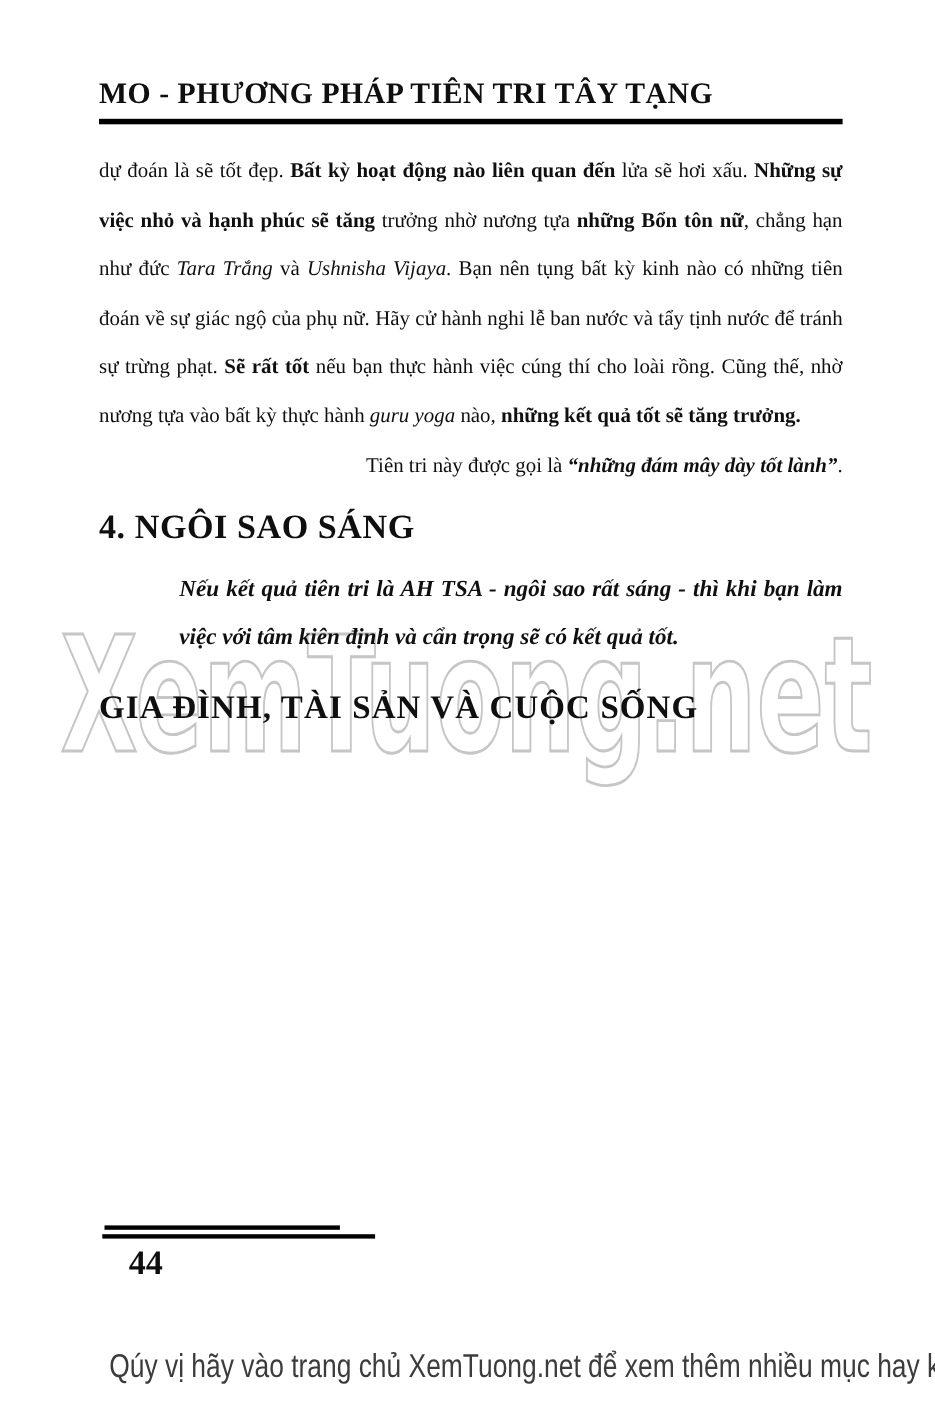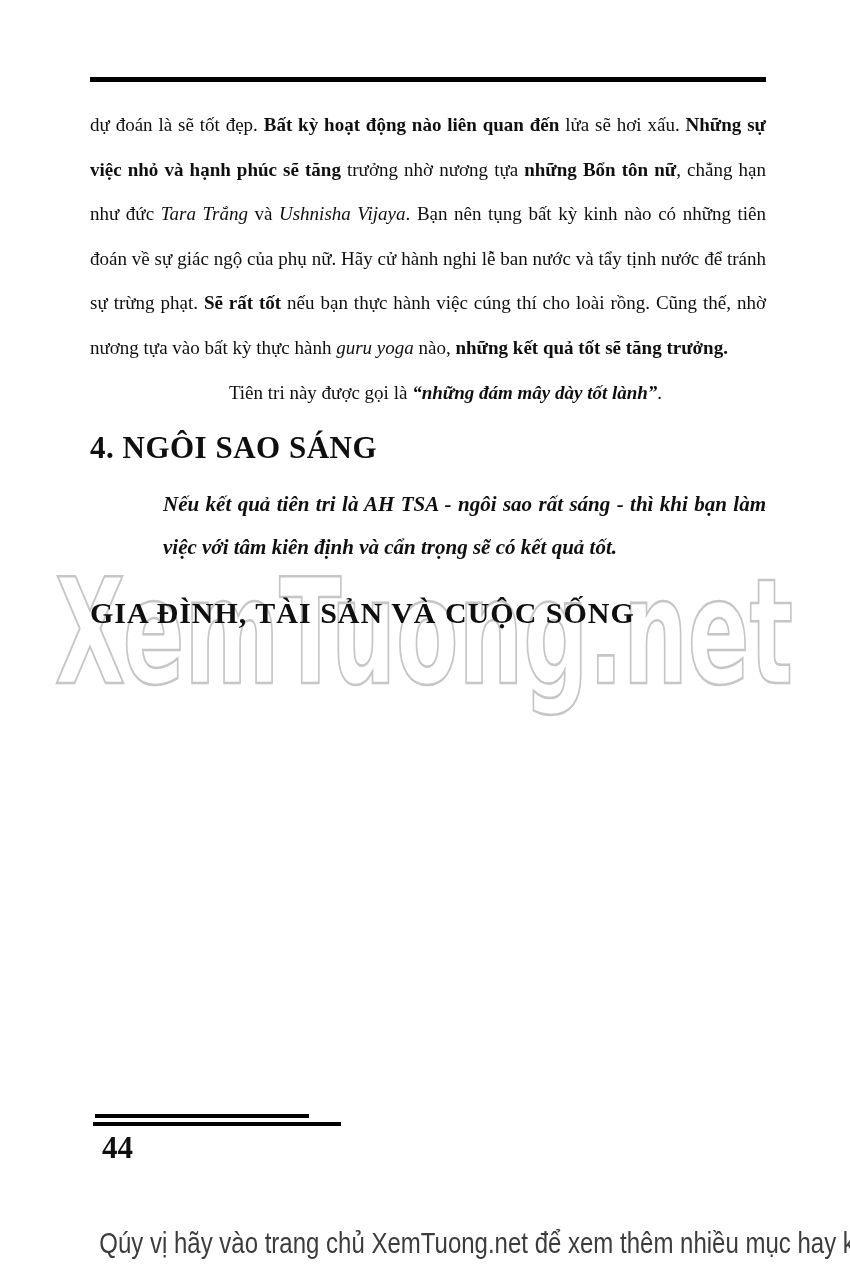--- a/index.html
+++ b/index.html
@@ -34,21 +34,21 @@
     height:5px;background:#000;
     margin-top:7px;
   }
   p{margin:0;}
   .para{
     font-size:19px;
     line-height:44.5px;
     text-align:justify;
   }
   .p1{margin-top:21px;}
-  .p2{margin-top:1px;text-indent:35px;text-align:center;}
+  .p2{margin-top:1px;text-indent:35px;text-align:right;}
   .section-heading{
     margin:14px 0 0 0;
     font-size:31px;
     font-weight:bold;
     letter-spacing:.5px;
   }
   .quote-block{
     margin:17px 0 0 73px;
     font-size:21px;
     line-height:43px;
@@ -71,21 +71,21 @@
   
   .pn-rule-top{
     position:absolute;left:95px;top:1114px;
     width:214px;height:4px;background:#000;z-index:2;
   }
   .pn-rule-bottom{
     position:absolute;left:93px;top:1122px;
     width:248px;height:4px;background:#000;z-index:2;
   }
   .page-number{
-    position:absolute;left:102px;top:1130px;
+    position:absolute;left:117px;top:1130px;
     font-size:31px;font-weight:bold;z-index:2;
   }
   
   .footer-bar{
     position:absolute;left:0;top:1226px;width:850px;
     text-align:center;z-index:2;
     font-family:"Liberation Sans","DejaVu Sans",sans-serif;
     font-size:30px;
     color:#3c3c3c;
   }
@@ -101,20 +101,21 @@
 <body>
 
 <div class="page">
 
   <svg class="watermark" width="746" height="168" viewBox="0 0 746 168" aria-hidden="true">
     <text x="3" y="123" textLength="738" lengthAdjust="spacingAndGlyphs" font-family="DejaVu Sans, sans-serif" font-weight="bold" font-size="146" fill="none" stroke-width="2.6" stroke="#c6c6c6">XemTuong.net</text>
   </svg>
 
   <div class="content">
 
+    <div class="running-head">MO - PHƯƠNG PHÁP TIÊN TRI TÂY TẠNG</div>
 
     <div class="head-rule"></div>
 
     <p class="para p1"><span class="seg-n">dự đoán là sẽ tốt đẹp. </span><span class="seg-b">Bất kỳ hoạt động nào liên quan đến </span><span class="seg-n">lửa sẽ hơi xấu. </span><span class="seg-b">Những sự việc nhỏ và hạnh phúc sẽ tăng </span><span class="seg-n">trưởng nhờ nương tựa </span><span class="seg-b">những Bổn tôn nữ</span><span class="seg-n">, chẳng hạn như đức </span><span class="seg-i">Tara Trắng</span><span class="seg-n"> và </span><span class="seg-i">Ushnisha Vijaya</span><span class="seg-n">. Bạn nên tụng bất kỳ kinh nào có những tiên đoán về sự giác ngộ của phụ nữ. Hãy cử hành nghi lễ ban nước và tẩy tịnh nước để tránh sự trừng phạt. </span><span class="seg-b">Sẽ rất tốt</span><span class="seg-n"> nếu bạn thực hành việc cúng thí cho loài rồng. Cũng thế, nhờ nương tựa vào bất kỳ thực hành </span><span class="seg-i">guru yoga</span><span class="seg-n"> nào, </span><span class="seg-b">những kết quả tốt sẽ tăng trưởng.</span></p>
 
     <p class="para p2"><span class="seg-n">Tiên tri này được gọi là </span><span class="seg-bi">“những đám mây dày tốt lành”</span><span class="seg-n">.</span></p>
 
     <h2 class="section-heading">4. NGÔI SAO SÁNG</h2>
 
     <p class="quote-block"><span class="seg-bi">Nếu kết quả tiên tri là AH TSA - ngôi sao rất sáng - thì khi bạn làm việc với tâm kiên định và cẩn trọng sẽ có kết quả tốt.</span></p>

